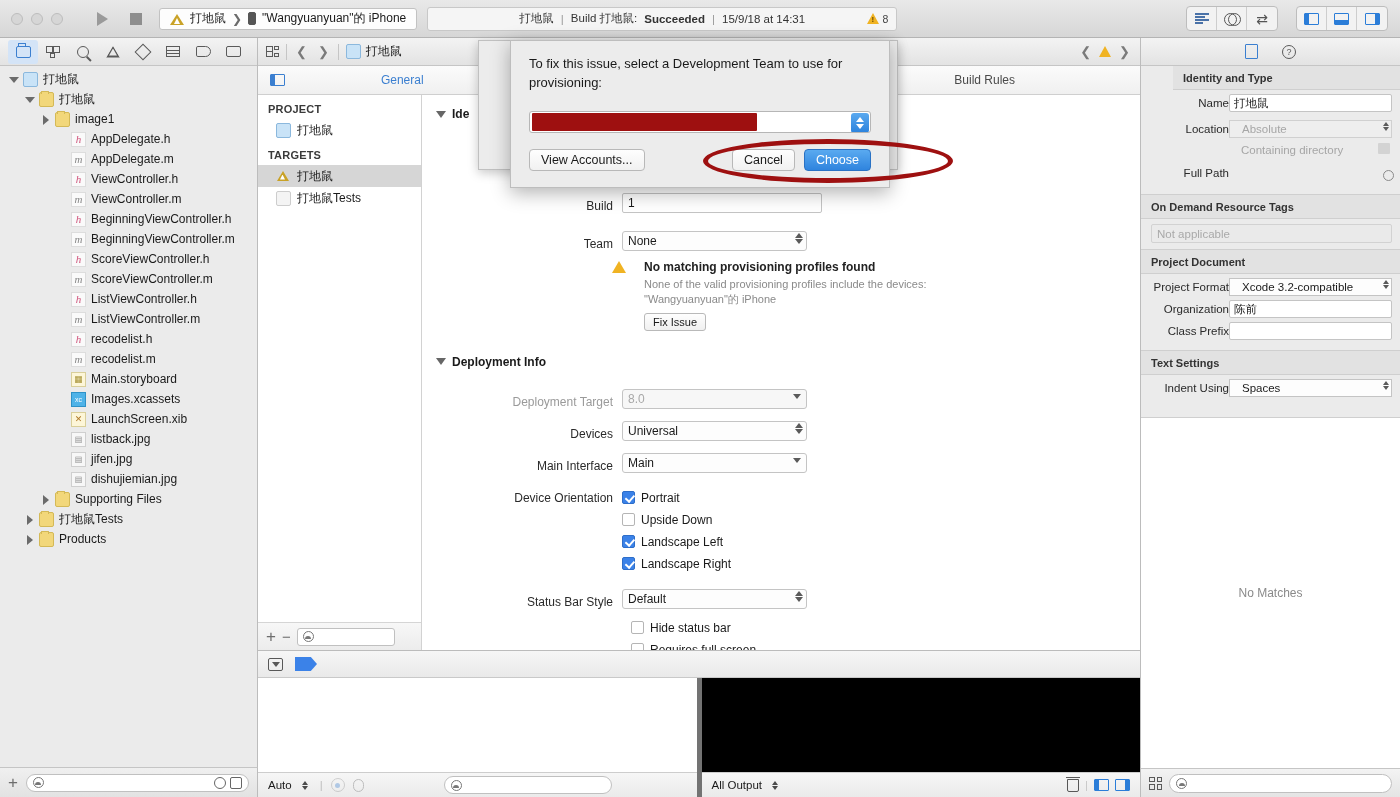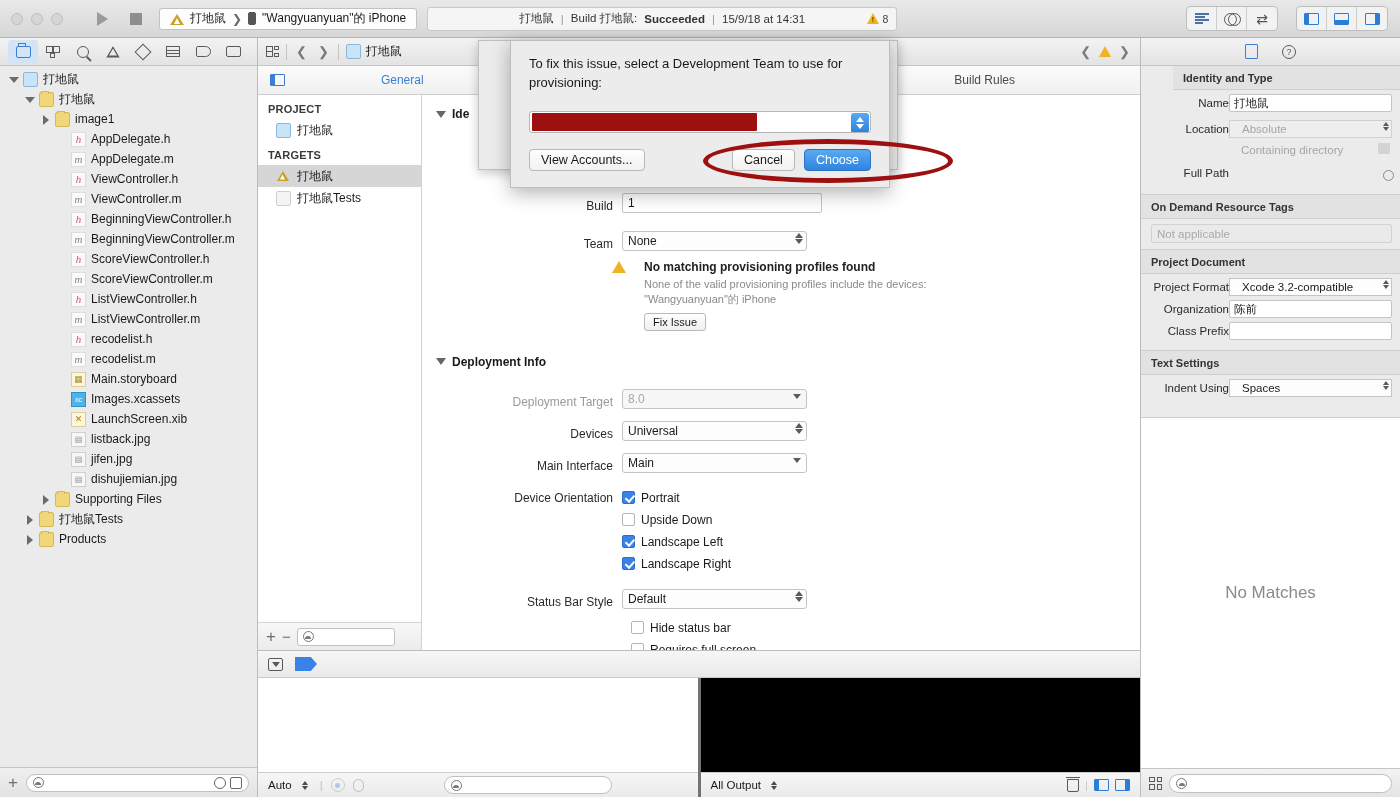--- a/index.html
+++ b/index.html
@@ -191,21 +191,21 @@
   .sub-indent { margin-left:209px; }
 
   
   .debug-area { height:147px; border-top:1px solid #bcbcbc; display:flex; flex-direction:column; background:#f3f3f3; }
   .debug-bar { height:27px; background:linear-gradient(#f6f6f6,#e9e9e9); border-bottom:1px solid #c9c9c9;
      display:flex; align-items:center; padding:0 10px; gap:12px;}
   .dbg-ic { width:15px;height:13px;border:1.3px solid #585858;border-radius:2px;display:flex;align-items:center;justify-content:center;}
   .dbg-tri{width:0;height:0;border-left:4px solid transparent;border-right:4px solid transparent;border-top:5px solid #585858;}
   .bp-flag { width:22px;height:14px;background:#3b82e8; clip-path:polygon(0 0,72% 0,100% 50%,72% 100%,0 100%); }
   .debug-split { flex:1; display:flex; min-height:0; }
-  .var-pane { flex:1; background:#fff; border-right:3px solid #737373; display:flex; flex-direction:column;}
+  .var-pane { flex:1; background:#fff; border-right:5px solid #737373; display:flex; flex-direction:column;}
   .var-body { flex:1; }
   .pane-foot { height:25px; background:linear-gradient(#f6f6f6,#eaeaea); border-top:1px solid #cdcdcd;
      display:flex; align-items:center; padding:0 10px; gap:8px; font-size:11.5px;}
   .mini-stepper{display:inline-flex;flex-direction:column;gap:1px;margin-left:2px;}
   .mini-stepper i{width:0;height:0;border-left:3px solid transparent;border-right:3px solid transparent;border-bottom:4px solid #4a4a4a;}
   .mini-stepper u{width:0;height:0;border-left:3px solid transparent;border-right:3px solid transparent;border-top:4px solid #4a4a4a;}
   .console-pane { flex:1; background:#000; display:flex; flex-direction:column;border-radius:18px; }
   .console-body { flex:1; background:#000; }
   .foot-right { margin-left:auto; display:flex; align-items:center; gap:6px; }
   .trash { width:12px;height:13px;border:1.3px solid #585858;border-radius:0 0 2px 2px; position:relative;}
@@ -235,21 +235,21 @@
   .ministep { position:absolute; right:2px; top:1px; display:flex;flex-direction:column;gap:1px;}
   .ministep i{width:0;height:0;border-left:3.5px solid transparent;border-right:3.5px solid transparent;border-bottom:4.5px solid #5a5a5a;}
   .ministep u{width:0;height:0;border-left:3.5px solid transparent;border-right:3.5px solid transparent;border-top:4.5px solid #5a5a5a;}
   .pathtxt { flex:1; font-size:11.5px; line-height:15px; color:#1a1a1a; word-break:break-all; position:relative; padding-right:14px;}
   .reveal { position:absolute; right:-2px; bottom:0; width:11px;height:11px;border:1.3px solid #8a8a8a;border-radius:50%;}
   .notapp { margin:5px 8px 6px 10px; height:19px; background:#eaeaea; border:1px solid #d2d2d2; border-radius:2px;
      display:flex;align-items:center;padding:0 5px; color:#a9a9a9; }
   .ii-target{width:14px;height:14px;border:1.6px solid #3b7fd0;border-radius:50%;display:flex;align-items:center;justify-content:center;}
   .ii-target:after{content:"";width:5px;height:5px;background:#3b7fd0;border-radius:50%;}
   .lib-area { flex:1; background:#fff; border-top:1px solid #cfcfcf; display:flex; align-items:center; justify-content:center; }
-  .nomatch { color:#8a8a8a; font-size:17px; }
+  .nomatch { color:#8a8a8a; font-size:12px; }
   .lib-foot { height:29px; background:linear-gradient(#f3f3f3,#e4e4e4); border-top:1px solid #c5c5c5;
      display:flex;align-items:center;padding:0 8px;gap:7px;}
   .grid4{width:13px;height:13px;display:grid;grid-template-columns:1fr 1fr;grid-template-rows:1fr 1fr;gap:2px;}
   .grid4 span{border:1.2px solid #5a5a5a;}
   .lib-field{flex:1;height:19px;background:#fff;border:1px solid #c0c0c0;border-radius:10px;display:flex;align-items:center;padding:0 6px;}
 
   
   .status-strip { position:absolute; left:0; bottom:0; width:258px; height:30px;
      background:linear-gradient(#f0f0f0,#e2e2e2); border-top:1px solid #c5c5c5; border-right:1px solid #bcbcbc;
      display:flex; align-items:center; padding:0 8px; gap:8px; z-index:5;}

